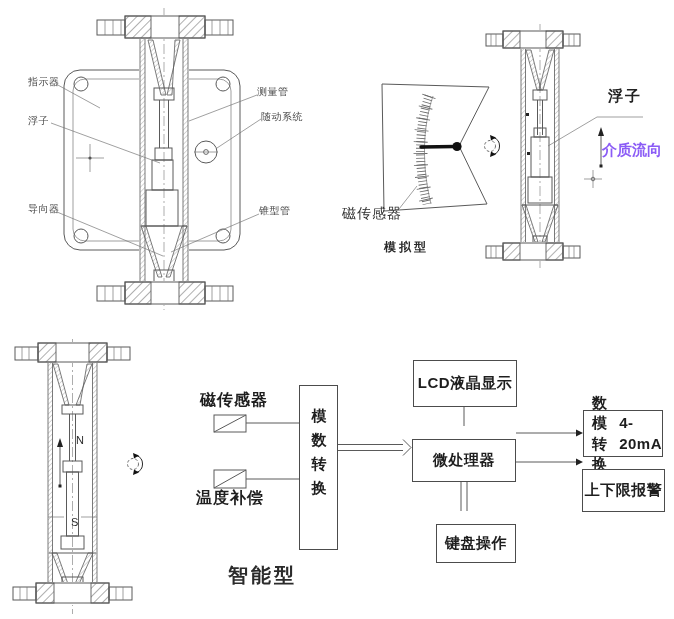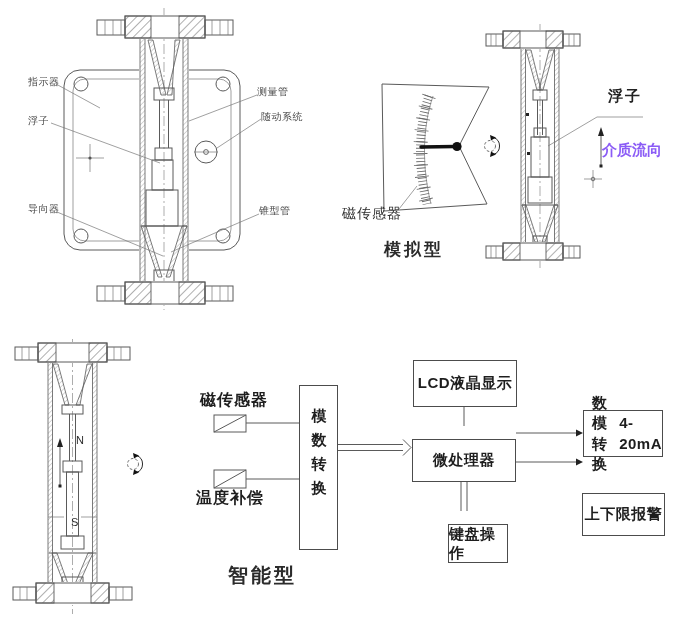--- a/index.html
+++ b/index.html
@@ -4,21 +4,21 @@
 <style>
   html,body{margin:0;padding:0;background:#fff;}
   .canvas{
     position:relative;width:674px;height:619px;background:#ffffff;overflow:hidden;
     font-family:"Liberation Sans","DejaVu Sans",sans-serif;
   }
   .art{position:absolute;}
   .lbl{position:absolute;white-space:nowrap;line-height:1.1;color:#3f3f3f;}
   .small-lbl{font-size:10px;letter-spacing:0.5px;color:#4a4a4a;}
   .mid-lbl{font-size:14px;color:#2e2e2e;letter-spacing:1px;}
-  .cap-lbl{font-size:17px;font-weight:600;color:#2b2b2b;letter-spacing:3px;}
+  .cap-lbl{font-size:12px;font-weight:600;color:#2b2b2b;letter-spacing:3px;}
   .blk-lbl{font-size:16px;font-weight:600;color:#1e1e1e;letter-spacing:1px;}
   .ns-lbl{font-size:11px;color:#2b2b2b;}
   .box{
     position:absolute;box-sizing:border-box;border:1.3px solid #4c4c4c;background:#fff;
     display:flex;align-items:center;justify-content:center;
     font-size:15px;font-weight:600;color:#1e1e1e;letter-spacing:0.5px;margin-top:12px;
   }
   .box.vert{writing-mode:vertical-rl;text-orientation:upright;letter-spacing:24px;padding-top:10px;justify-content:flex-start;}
   .box.twoline{align-items:center;justify-content:center;padding-left:8px;line-height:1.35;}
   svg{overflow:visible;}
@@ -308,26 +308,26 @@
     </g>
     <g>
       <line class="ln" x1="516" y1="462" x2="576" y2="462"></line>
       <polygon points="576,458.5 583,462 576,465.5" fill="#222"></polygon>
     </g>
   </svg>
 
   <div class="box vert" style="left:299px;top:373px;width:39px;height:165px;">模数转换</div>
   <div class="box" style="left:413px;top:348px;width:104px;height:47px;">LCD液晶显示</div>
   <div class="box" style="left:412px;top:427px;width:104px;height:43px;">微处理器</div>
-  <div class="box" style="left:448px;top:512px;width:60px;height:39px;">键盘操作</div>
+  <div class="box" style="left:436px;top:512px;width:80px;height:39px;">键盘操作</div>
   <div class="box twoline" style="left:583px;top:398px;width:80px;height:47px;">
     <span>数模转换</span>
     <span>4- 20mA</span>
   </div>
-  <div class="box" style="left:582px;top:481px;width:83px;height:43px;">上下限报警</div>
+  <div class="box" style="left:582px;top:457px;width:83px;height:43px;">上下限报警</div>
 
   <div class="lbl small-lbl" style="left:28px;top:76px;">指示器</div>
   <div class="lbl small-lbl" style="left:28px;top:115px;">浮子</div>
   <div class="lbl small-lbl" style="left:28px;top:203px;">导向器</div>
   <div class="lbl small-lbl" style="left:257px;top:86px;">测量管</div>
   <div class="lbl small-lbl" style="left:261px;top:111px;">随动系统</div>
   <div class="lbl small-lbl" style="left:259px;top:205px;">锥型管</div>
 
   <div class="lbl mid-lbl" style="left:342px;top:206px;">磁传感器</div>
   <div class="lbl cap-lbl" style="left:384px;top:241px;">模拟型</div>

